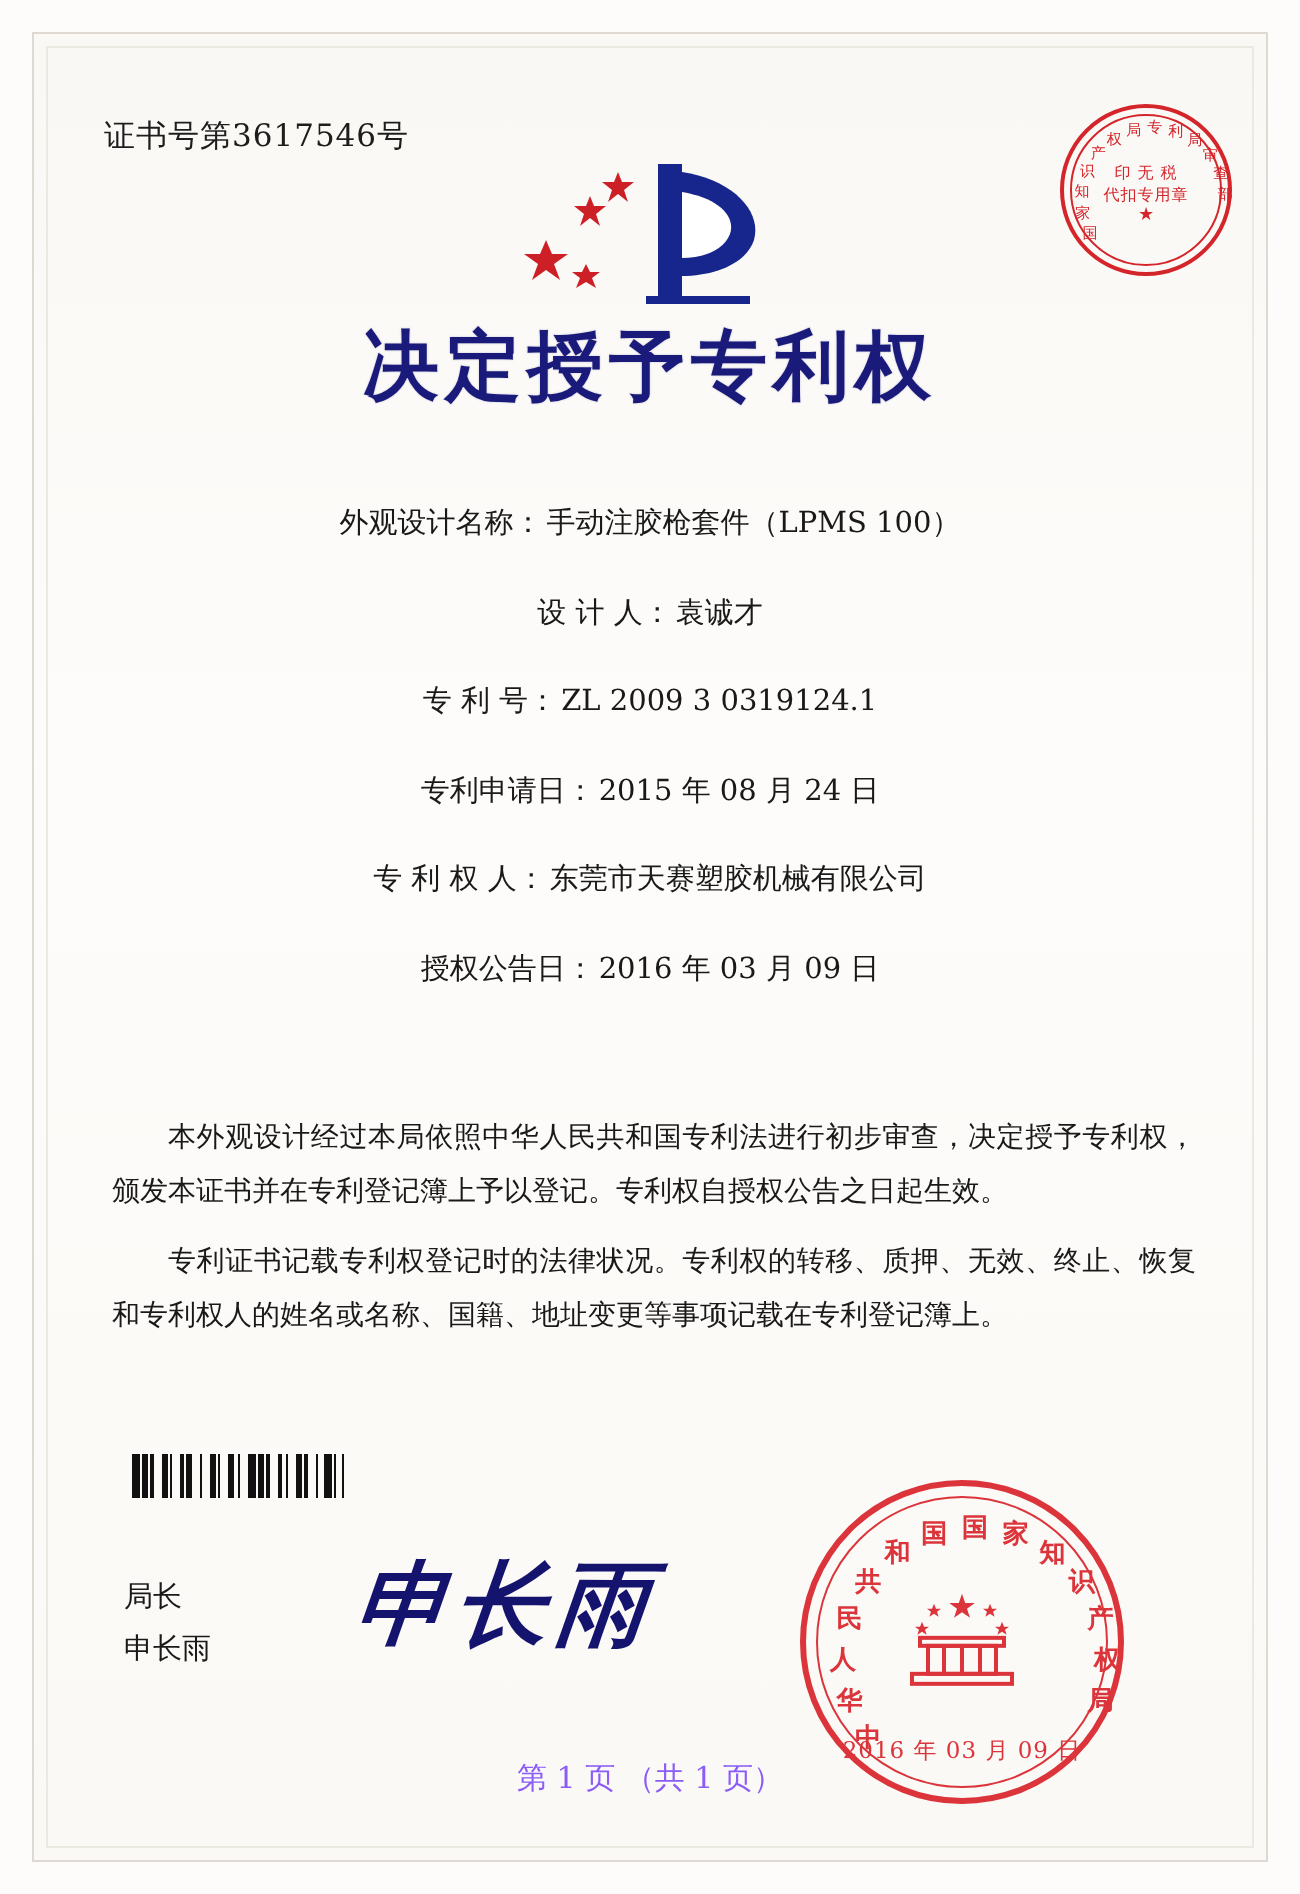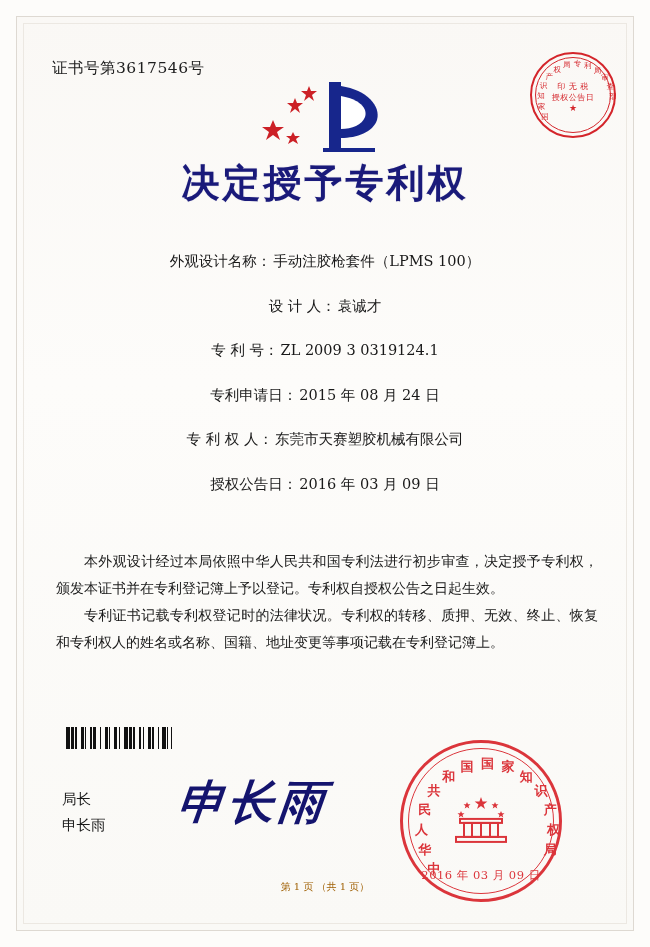--- a/index.html
+++ b/index.html
@@ -156,21 +156,21 @@
     left: 56px;
     right: 52px;
     top: 548px;
     font-size: 14px;
     line-height: 27px;
     color: #191919;
     text-align: justify;
     font-family: "DejaVu Serif", "Liberation Serif", serif;
   }
   .body-text p {
-    margin: 0 0 0 0;
+    margin: 8px 0 0 0;
     text-indent: 2em;
   }
 
   
   .barcode {
     position: absolute;
     left: 66px;
     top: 727px;
     width: 188px;
     height: 22px;
@@ -254,22 +254,22 @@
     font-family: "DejaVu Serif", "Liberation Serif", serif;
   }
 
   
   .footer {
     position: absolute;
     left: 0;
     right: 0;
     top: 880px;
     text-align: center;
-    font-size: 10px;
-    color: #a16207;
+    font-size: 15px;
+    color: #8b5cf6;
     font-family: "DejaVu Serif", "Liberation Serif", serif;
   }
 </style>
 </head>
 <body>
 
 <div class="page">
   <div class="frame">
     <div class="frame-inner"></div>
   </div>
@@ -303,21 +303,21 @@
       <span style="transform: rotate(-16deg) translate(0,-36px) rotate(16deg);">局</span>
       <span style="transform: rotate(1deg) translate(0,-36px) rotate(-1deg);">专</span>
       <span style="transform: rotate(18deg) translate(0,-36px) rotate(-18deg);">利</span>
       <span style="transform: rotate(35deg) translate(0,-36px) rotate(-35deg);">局</span>
       <span style="transform: rotate(52deg) translate(0,-36px) rotate(-52deg);">审</span>
       <span style="transform: rotate(69deg) translate(0,-36px) rotate(-69deg);">查</span>
       <span style="transform: rotate(86deg) translate(0,-36px) rotate(-86deg);">部</span>
     </div>
     <div class="mid">
       <div>印  无  税</div>
-      <div>授权公告日</div>
+      <div>代扣专用章</div>
     </div>
     <div class="star">★</div>
   </div>
 
   <div class="title">决定授予专利权</div>
 
   <div class="fields">
     <div class="field-row">
       <span class="field-label">外观设计名称：</span>
       <span class="field-value">手动注胶枪套件（LPMS 100）</span>

